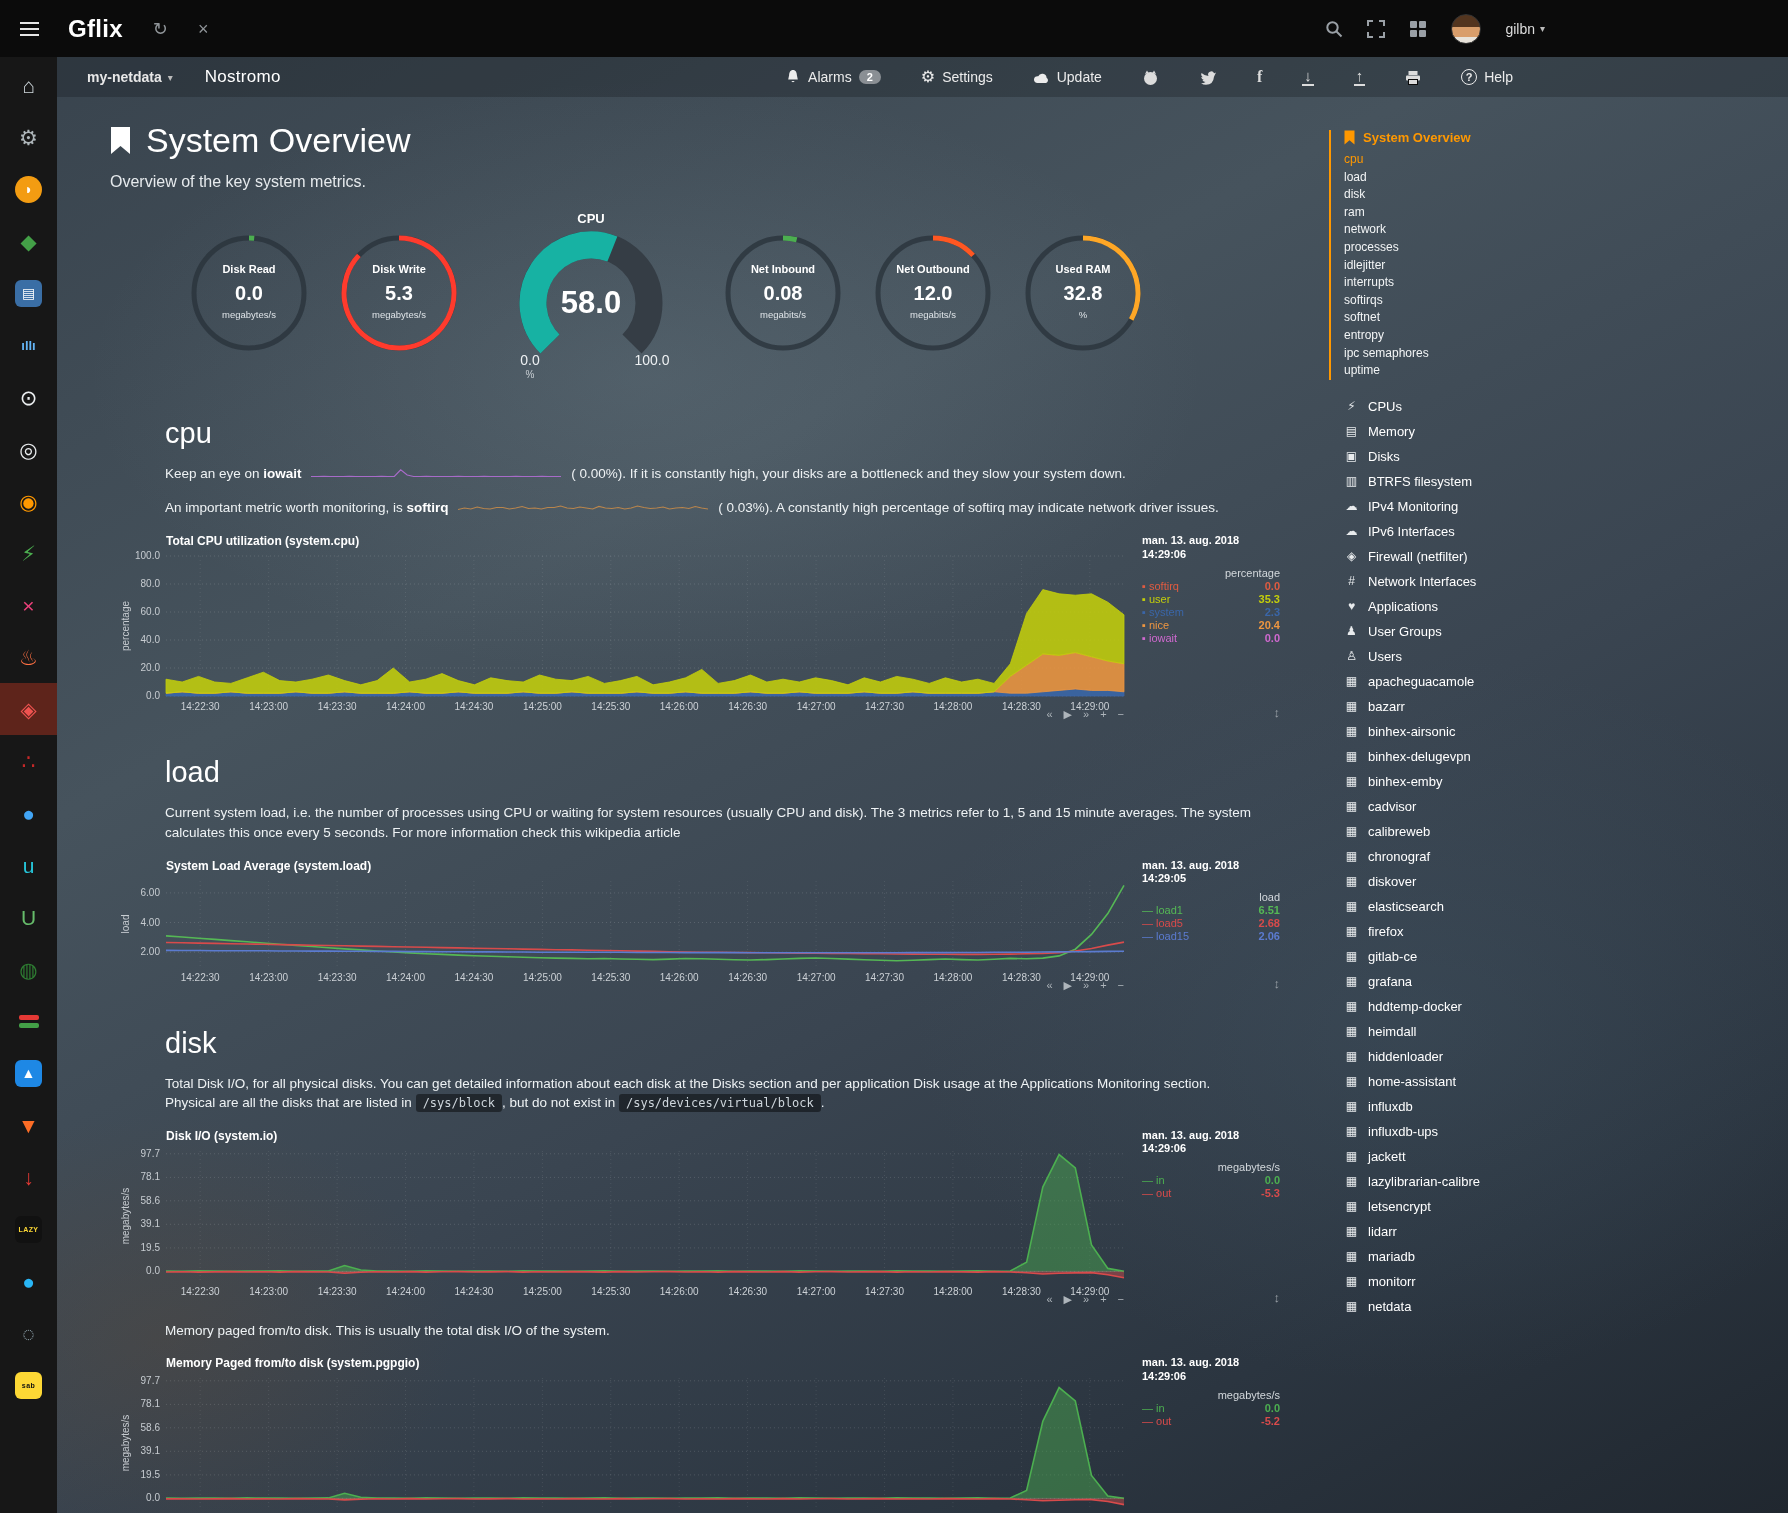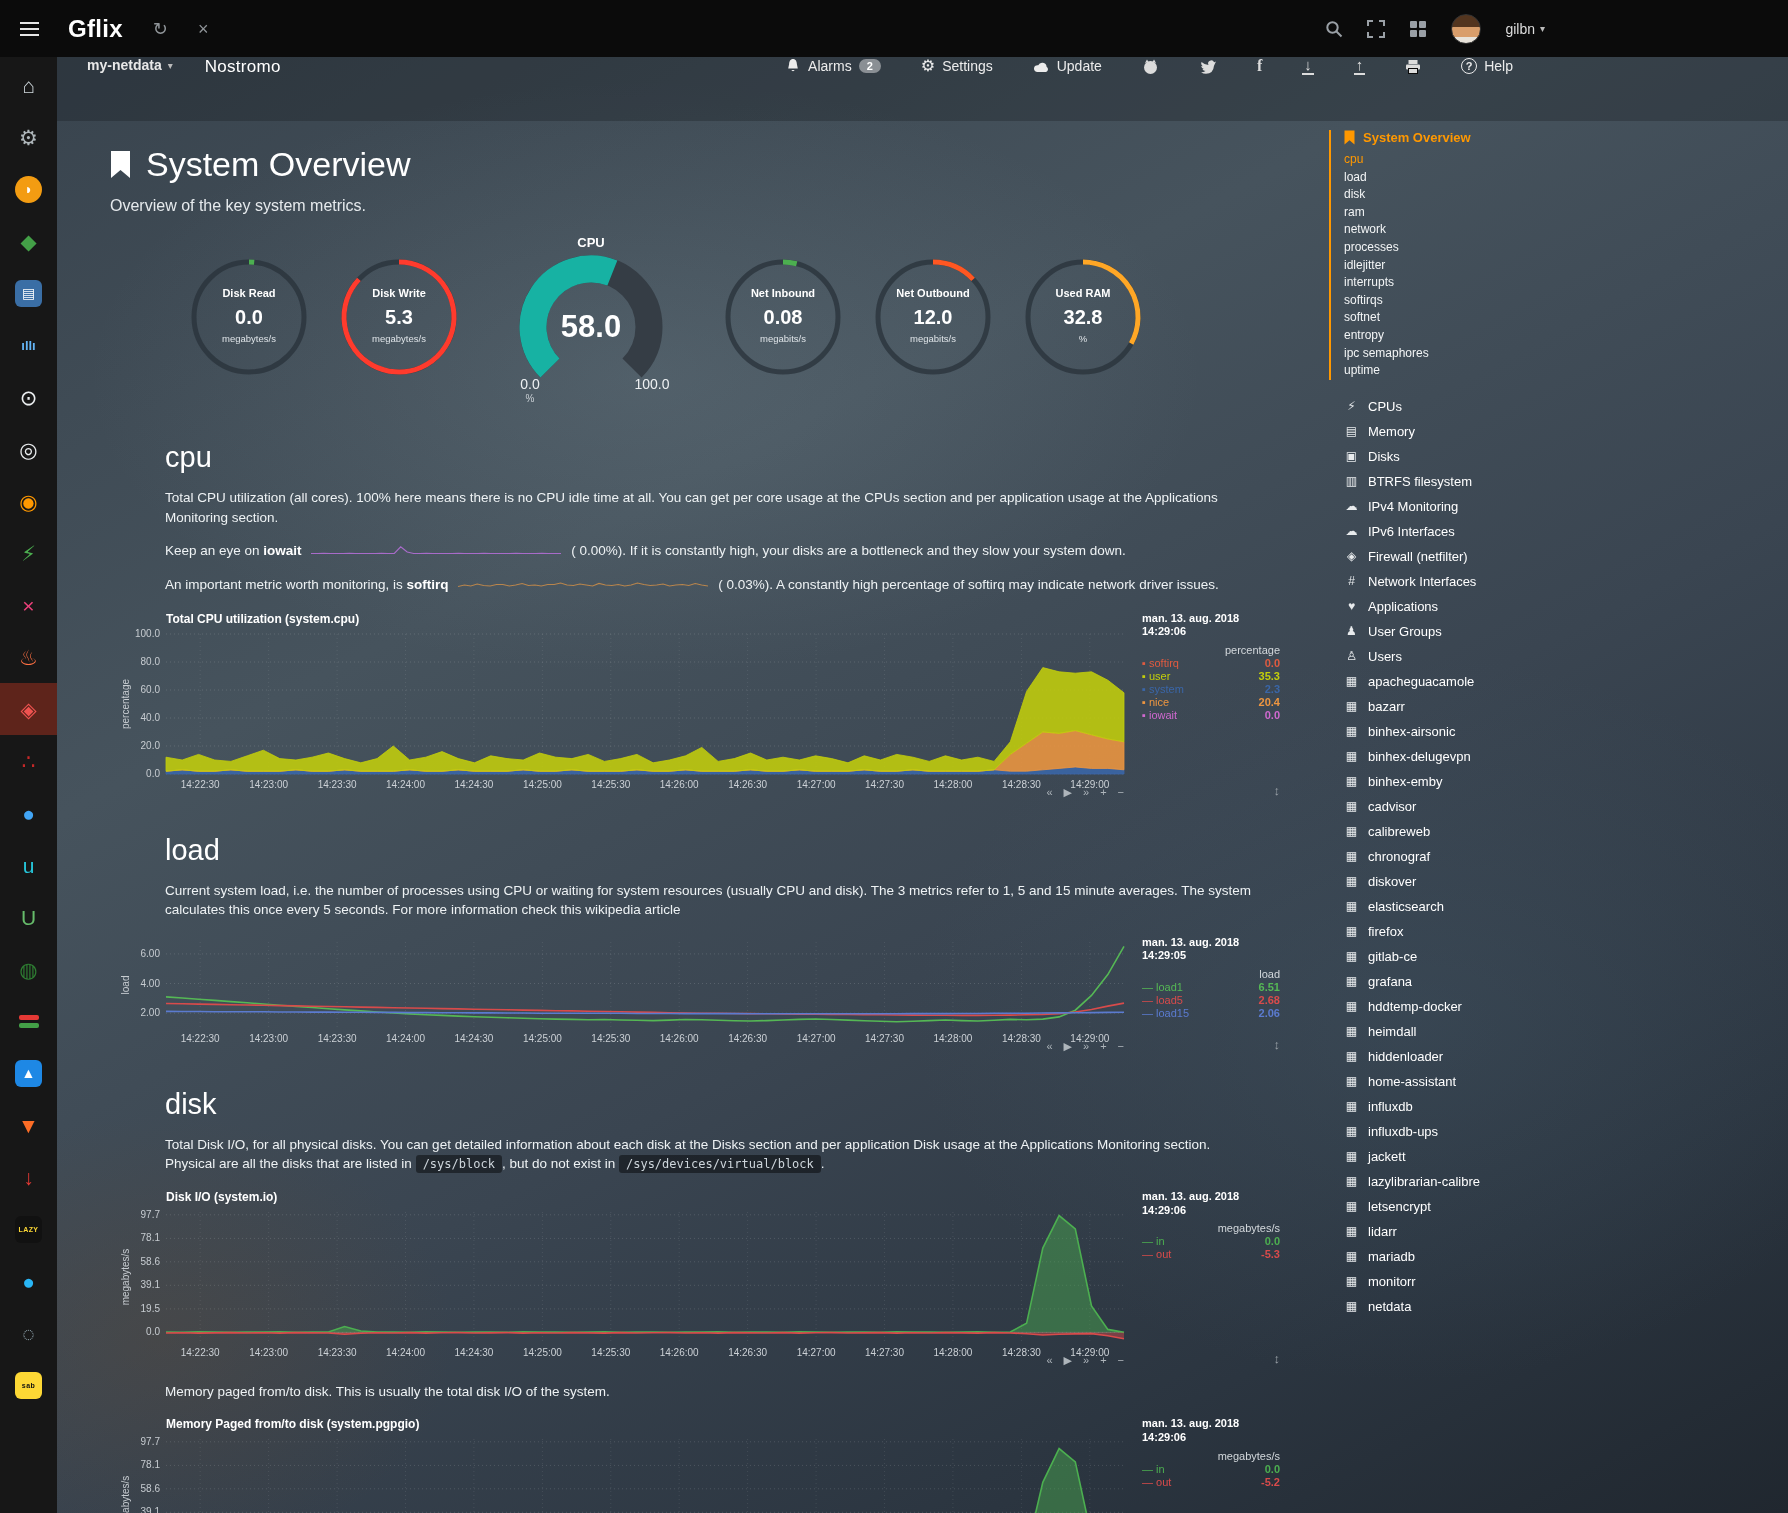--- a/index.html
+++ b/index.html
@@ -35,21 +35,21 @@
   .lb-bars i { display:block; width:20px; height:5px; border-radius:2px; }
 
   
   .main { position:absolute; left:57px; top:57px; right:0; bottom:0; overflow:hidden;
     background:
       radial-gradient(900px 480px at 34% 22%, rgba(130,150,160,.22), transparent 62%),
       radial-gradient(760px 560px at 78% 66%, rgba(70,92,108,.30), transparent 65%),
       radial-gradient(420px 320px at 6% 88%, rgba(96,74,52,.30), transparent 70%),
       linear-gradient(152deg,#39444e 0%,#46535d 32%,#3a4551 58%,#2b3540 82%,#20272f 100%); }
 
-  .nd-header { height:64px; display:flex; align-items:flex-start; padding:0 275px 0 30px;
+  .nd-header { height:40px; display:flex; align-items:center; padding:0 275px 0 30px;
     background:rgba(18,22,26,.28); position:relative; z-index:8; }
   .nd-server { font-size:14px; font-weight:bold; color:#e8e8e8; display:flex; align-items:center; gap:6px; cursor:pointer; }
   .nd-host { font-size:17px; color:#fff; margin-left:32px; letter-spacing:.3px; }
   .nd-right { margin-left:auto; display:flex; align-items:center; gap:40px; }
   .nd-item { font-size:14px; color:#ececec; display:flex; align-items:center; gap:7px; cursor:pointer; white-space:nowrap; }
   .badge { background:#8a8f94; border-radius:10px; padding:1px 8px; font-size:11px; color:#fff; font-weight:bold; }
   .gear-glyph { font-size:16px; line-height:1; }
   .qmark { width:16px; height:16px; border:1.5px solid #ececec; border-radius:50%; font-size:11px;
     display:flex; align-items:center; justify-content:center; font-weight:bold; }
   .fb { font-family:"Liberation Serif",serif; font-weight:bold; font-size:16px; color:#dcdcdc; }
@@ -324,21 +324,20 @@
         <div class="gauge-widget"><svg width="126" height="126">
         <circle cx="63" cy="63" r="55" stroke="rgba(40,50,58,.75)" stroke-width="5" fill="none"></circle>
         <path d="M 63.00 8.00 A 55 55 0 0 1 111.20 89.50" stroke="#ffa726" stroke-width="5" fill="none"></path>
         <text x="63" y="43" text-anchor="middle" font-size="11" font-weight="bold" fill="#fff">Used RAM</text>
         <text x="63" y="70" text-anchor="middle" font-size="20" font-weight="bold" fill="#fff">32.8</text>
         <text x="63" y="88" text-anchor="middle" font-size="9.5" fill="#dfe4e8">%</text>
       </svg></div>
       </div>
 
     <h2 class="sec">cpu</h2>
-    <p class="para">Total CPU utilization (all cores). 100% here means there is no CPU idle time at all. You can get per core usage at the CPUs section and per application usage at the Applications Monitoring section.</p>
     <p class="para">
       <span>Keep an eye on </span><b>iowait</b>
       <span class="spark" id="spark-iowait"><svg width="250" height="14">
             <polyline points="0.0,11.5 6.4,11.5 12.8,11.4 19.2,11.5 25.6,11.5 32.1,11.5 38.5,11.4 44.9,11.5 51.3,11.5 57.7,11.5 64.1,11.5 70.5,11.4 76.9,11.5 83.3,11.5 89.7,4.8 96.2,10.0 102.6,11.5 109.0,11.5 115.4,11.4 121.8,11.5 128.2,11.5 134.6,11.5 141.0,11.5 147.4,11.4 153.8,11.5 160.3,11.5 166.7,11.5 173.1,11.4 179.5,11.5 185.9,11.5 192.3,11.5 198.7,11.5 205.1,11.4 211.5,11.5 217.9,11.5 224.4,11.5 230.8,11.4 237.2,11.5 243.6,11.5 250.0,11.5" fill="none" stroke="#a86bc9" stroke-width="1.2"></polyline>
           </svg></span>
       <span>(</span>&nbsp;<span>0.00%</span><span>). If it is constantly high, your disks are a bottleneck and they slow your system down.</span>
     </p>
     <p class="para">
       <span>An important metric worth monitoring, is </span><b>softirq</b>
       <span class="spark" id="spark-softirq"><svg width="250" height="14">
@@ -430,20 +429,21 @@
         <div class="legend-resize">↕</div>
       </div>
     </div>
       </div>
 
     <h2 class="sec">load</h2>
     <p class="para">Current system load, i.e. the number of processes using CPU or waiting for system resources (usually CPU and disk). The 3 metrics refer to 1, 5 and 15 minute averages. The system calculates this once every 5 seconds. For more information check this wikipedia article</p>
     <div class="chart" id="chart-1">
     <div class="chart-body">
       <div class="plot-col">
+        <div class="chart-title">System Load Average (system.load)</div>
         <svg width="1012" height="114">
               <line x1="48" y1="17.9" x2="1006" y2="17.9" stroke="rgba(255,255,255,.14)" stroke-dasharray="1,3"></line>
               <text x="42" y="20.9" text-anchor="end" font-size="10" fill="#c7ccd1">6.00</text>
               <line x1="48" y1="47.5" x2="1006" y2="47.5" stroke="rgba(255,255,255,.14)" stroke-dasharray="1,3"></line>
               <text x="42" y="50.5" text-anchor="end" font-size="10" fill="#c7ccd1">4.00</text>
               <line x1="48" y1="77.2" x2="1006" y2="77.2" stroke="rgba(255,255,255,.14)" stroke-dasharray="1,3"></line>
               <text x="42" y="80.2" text-anchor="end" font-size="10" fill="#c7ccd1">2.00</text>
               <line x1="82.2" y1="6" x2="82.2" y2="92" stroke="rgba(255,255,255,.09)" stroke-dasharray="1,3"></line>
               <text x="82.2" y="106" text-anchor="middle" font-size="10" fill="#ccd1d6">14:22:30</text>
               <line x1="150.6" y1="6" x2="150.6" y2="92" stroke="rgba(255,255,255,.09)" stroke-dasharray="1,3"></line>

